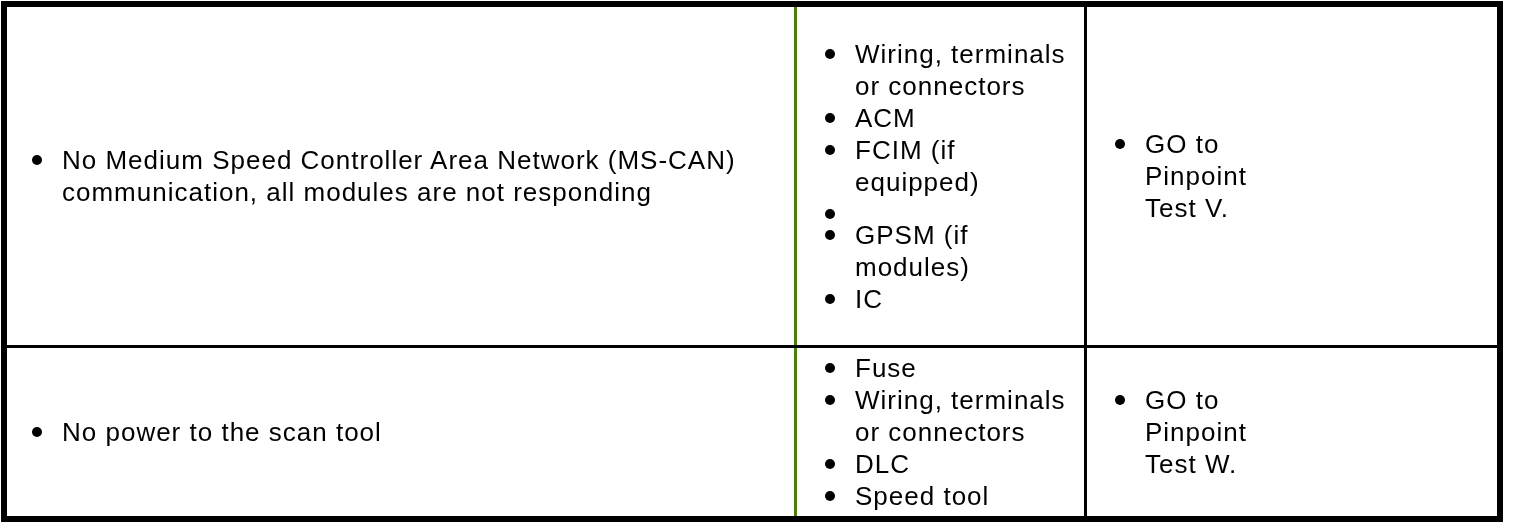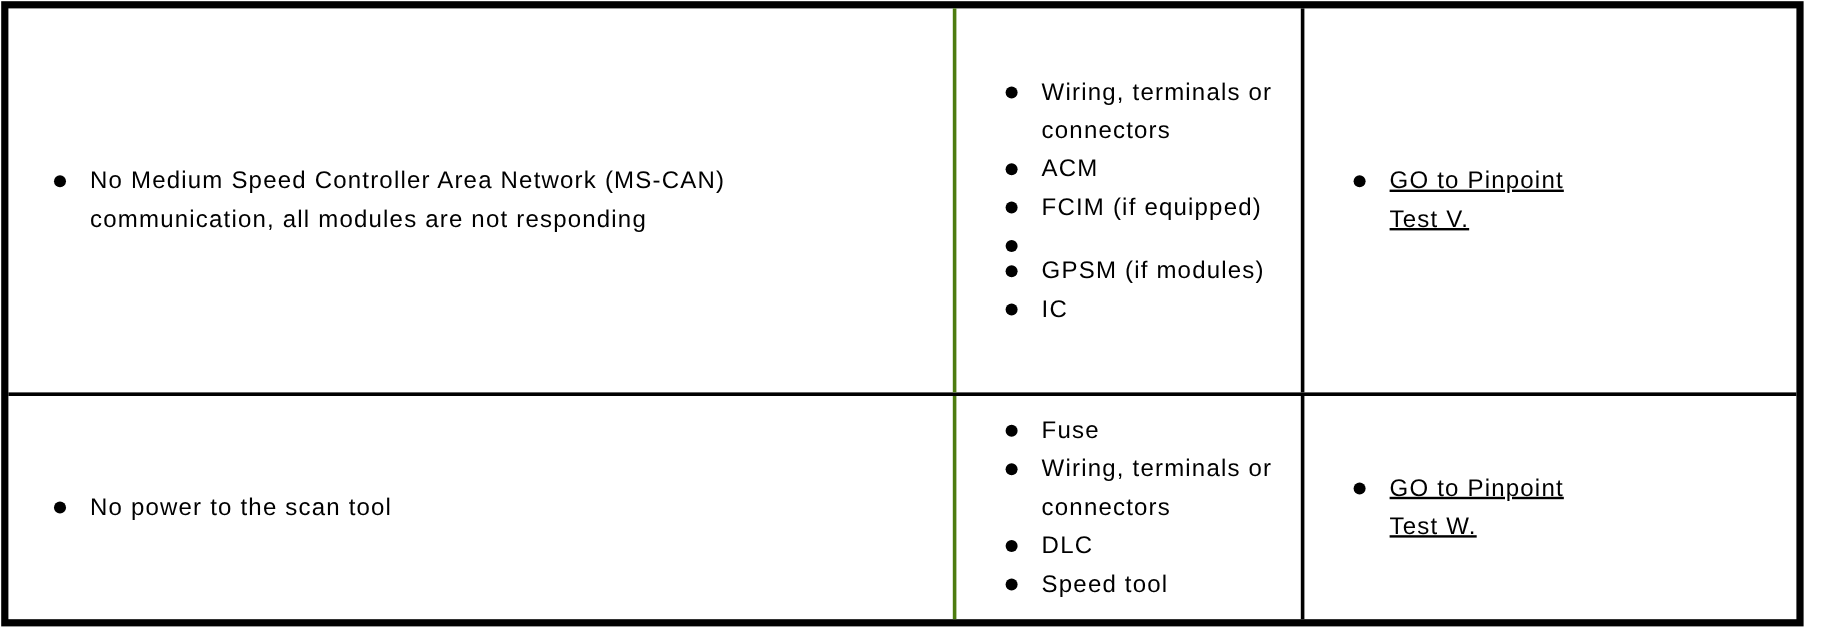--- a/index.html
+++ b/index.html
@@ -54,27 +54,26 @@
   .cell-sources {
     width: 290px;
     border-right: 3px solid #000000;
     padding-left: 28px;
     padding-right: 2px;
   }
   .cell-action {
     flex: 1 1 auto;
     padding-left: 28px;
     padding-right: 4px;
-    text-decoration: underline;
   }
   ul.bullet-list {
     list-style: none;
-    margin: 13px;
+    margin: 0;
     padding: 0;
-    font-size: 20px;
+    font-size: 26px;
     line-height: 32px;
     letter-spacing: 1px;
   }
   ul.bullet-list li {
     display: flex;
     align-items: flex-start;
   }
   .bullet {
     flex: 0 0 30px;
   }

